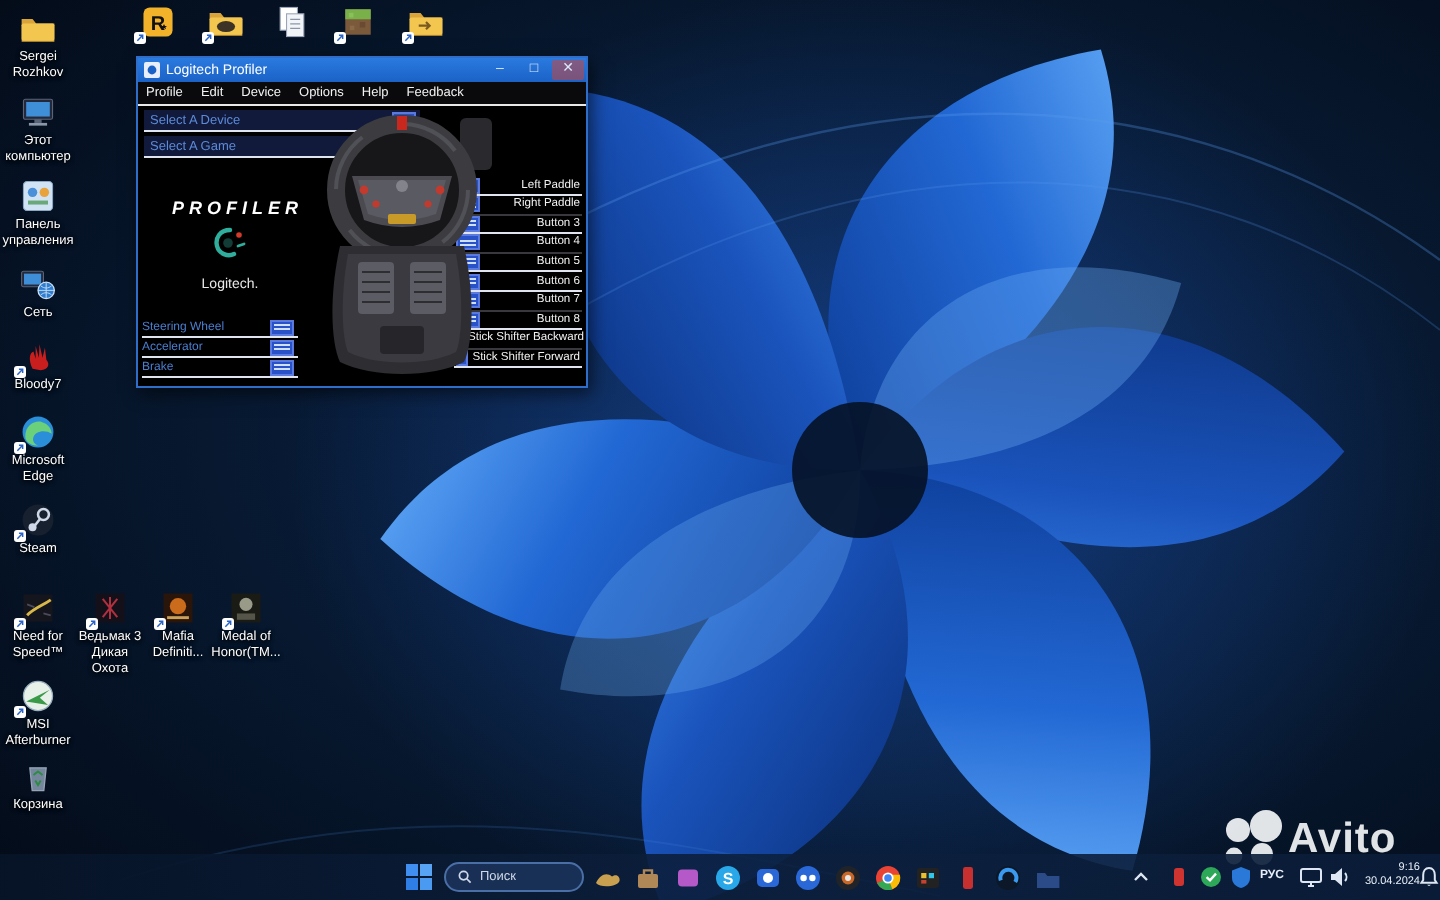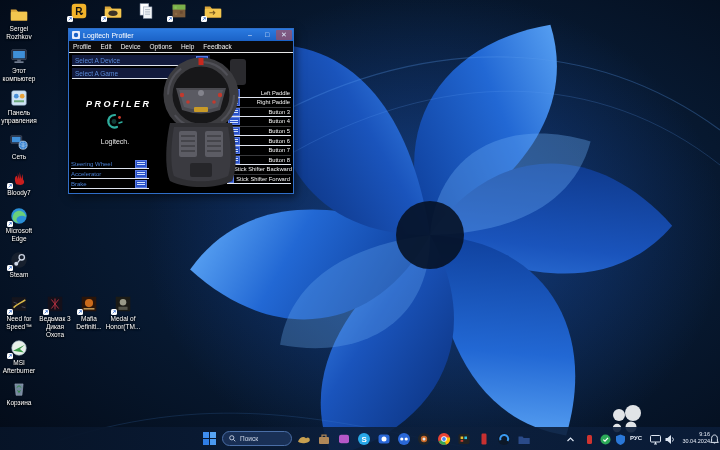--- a/index.html
+++ b/index.html
@@ -561,20 +561,21 @@
 
   <div id="watermark">
     <svg viewBox="0 0 38 32">
       <g fill="#f4f6f8">
         <circle cx="13" cy="11" r="6"></circle>
         <circle cx="27" cy="9" r="8"></circle>
         <circle cx="11" cy="24" r="4.2"></circle>
         <circle cx="25" cy="23" r="5.5"></circle>
       </g>
     </svg>
+    <span id="wm-text">Avito</span>
   </div>
 
   <div id="taskbar">
     <svg id="start-btn" viewBox="0 0 13 13">
       <rect x="0" y="0" width="6" height="6" fill="#3f8ef0"></rect>
         <rect x="7" y="0" width="6" height="6" fill="#57a4f4"></rect>
       <rect x="0" y="7" width="6" height="6" fill="#2f7ee6"></rect>
         <rect x="7" y="7" width="6" height="6" fill="#4a9af2"></rect>
     </svg>
     <div id="search-pill">

